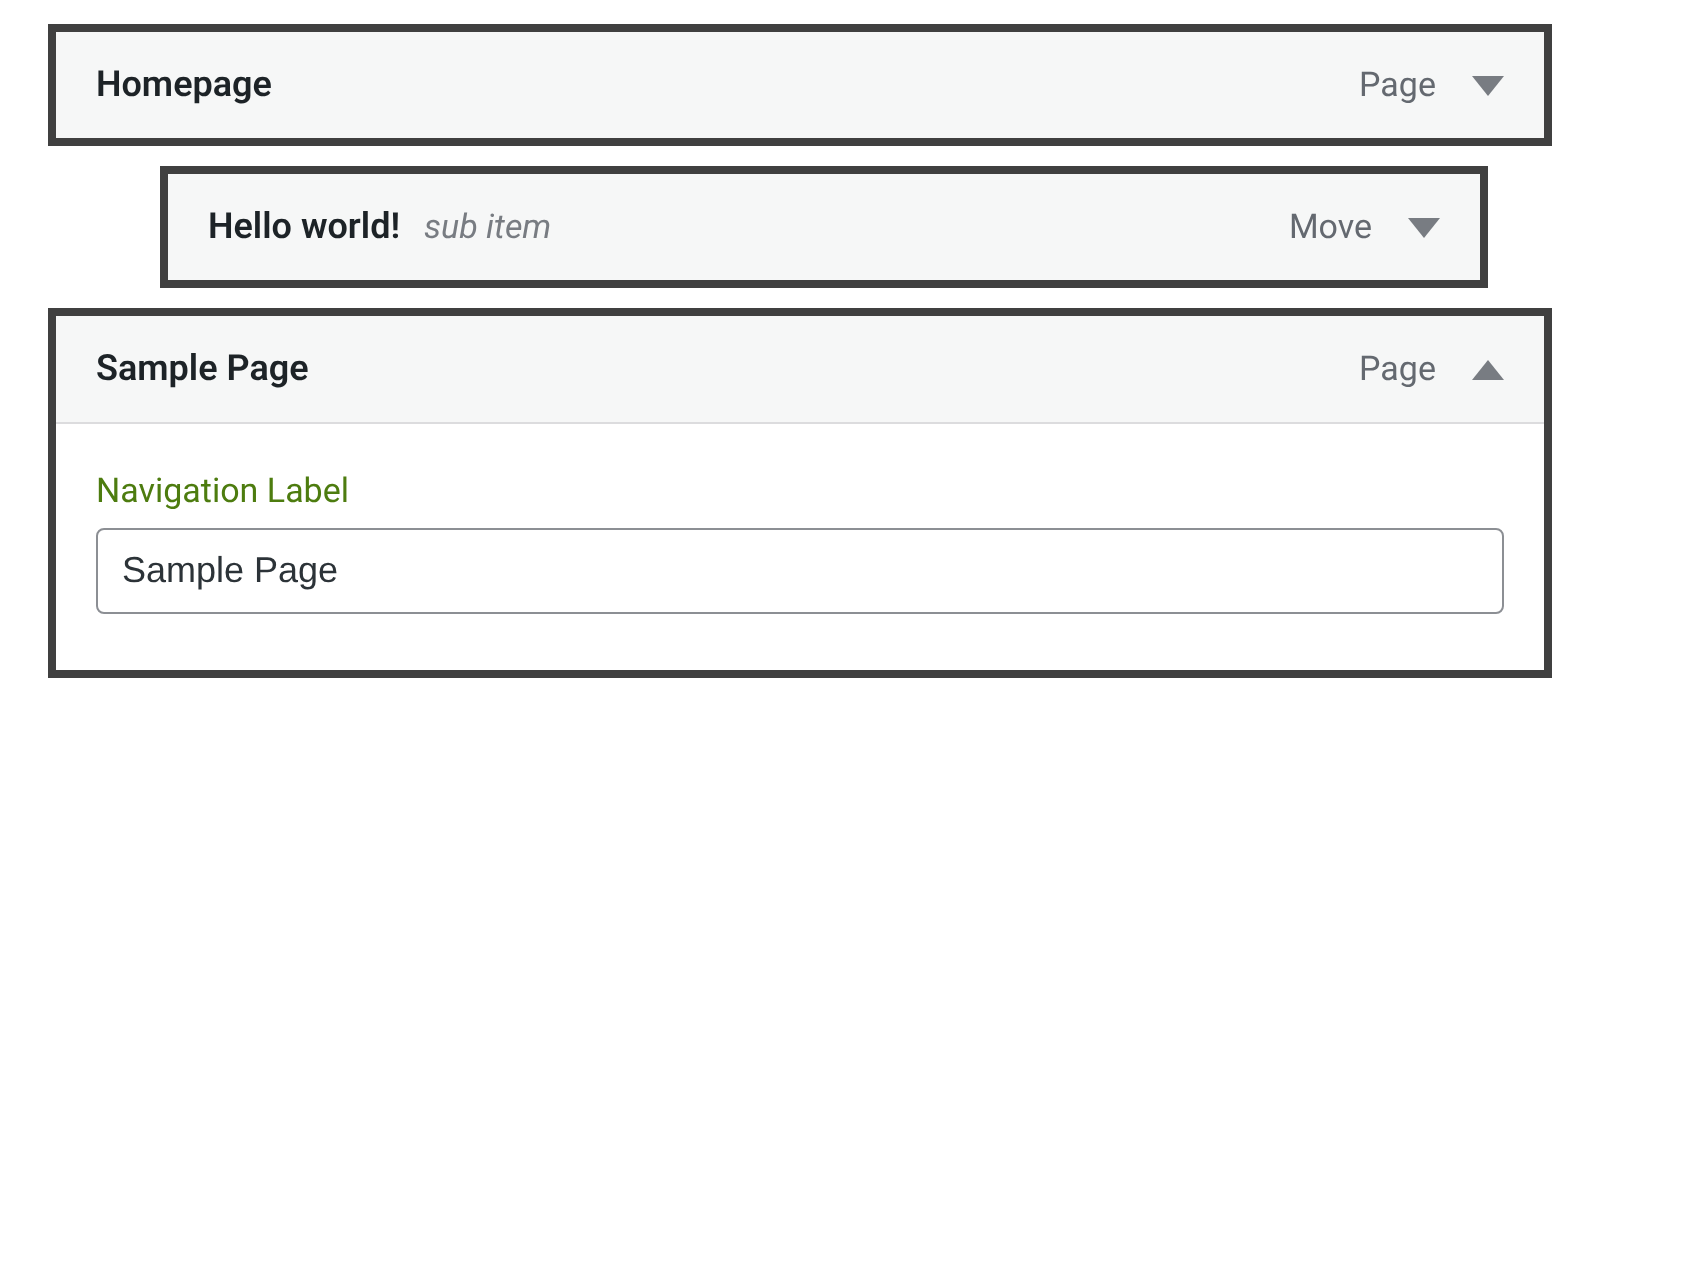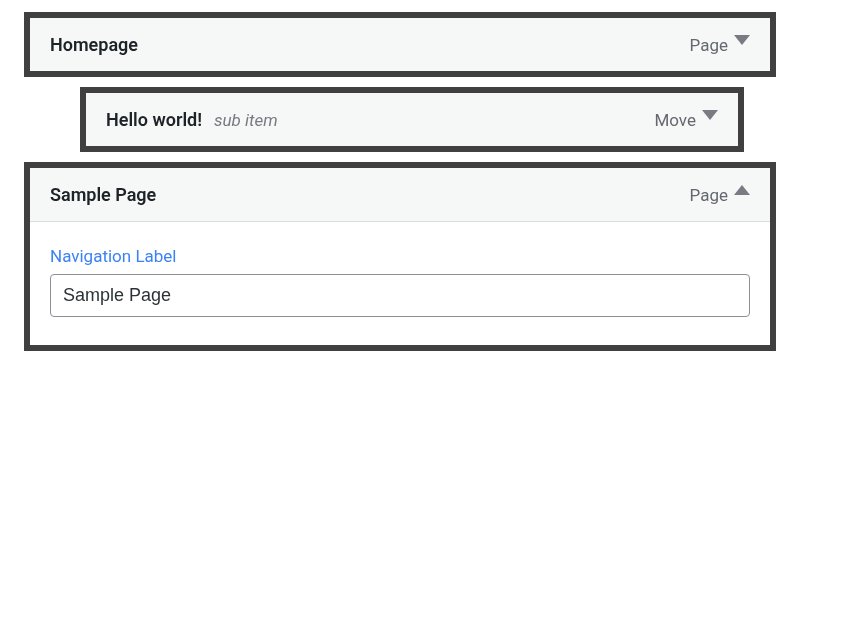--- a/index.html
+++ b/index.html
@@ -3,21 +3,21 @@
   <meta charset="utf-8">
   <style>
     * { box-sizing: border-box; margin: 0; padding: 0; }
     body {
       font-family: -apple-system, BlinkMacSystemFont, "Segoe UI", Roboto, sans-serif;
       background: #fff;
       padding: 12px 24px;
       width: 843px;
     }
     .menu-item {
-      border: 6px solid #404040;
+      border: 4px solid #404040;
       background: #f6f7f7;
       margin-bottom: 10px;
     }
     .menu-item-header {
       display: flex;
       align-items: center;
       justify-content: space-between;
       padding: 16px 20px;
       cursor: pointer;
     }
@@ -28,22 +28,22 @@
     }
     .sub-item-label {
       font-size: 17px;
       font-weight: 400;
       font-style: italic;
       color: #787c82;
       margin-left: 8px;
     }
     .menu-item-right {
       display: flex;
-      align-items: flex-start;
-      gap: 6px;
+      align-items: center;
+      gap: 18px;
     }
     .menu-item-type {
       font-size: 17px;
       color: #646970;
     }
     .caret {
       width: 0;
       height: 0;
       border-left: 8px solid transparent;
       border-right: 8px solid transparent;
@@ -59,21 +59,21 @@
     }
     .w1 { width: 752px; }
     .w2 { width: 664px; }
     .menu-item-body {
       background: #fff;
       border-top: 1px solid #dcdcde;
       padding: 24px 20px 28px 20px;
     }
     .field-label {
       font-size: 17px;
-      color: #3b82f6;
+      color: #4d7c0f;
       margin-bottom: 8px;
       display: block;
     }
     .text-input {
       width: 100%;
       padding: 10px 12px;
       font-size: 18px;
       color: #2c3338;
       border: 1px solid #8c8f94;
       border-radius: 4px;

